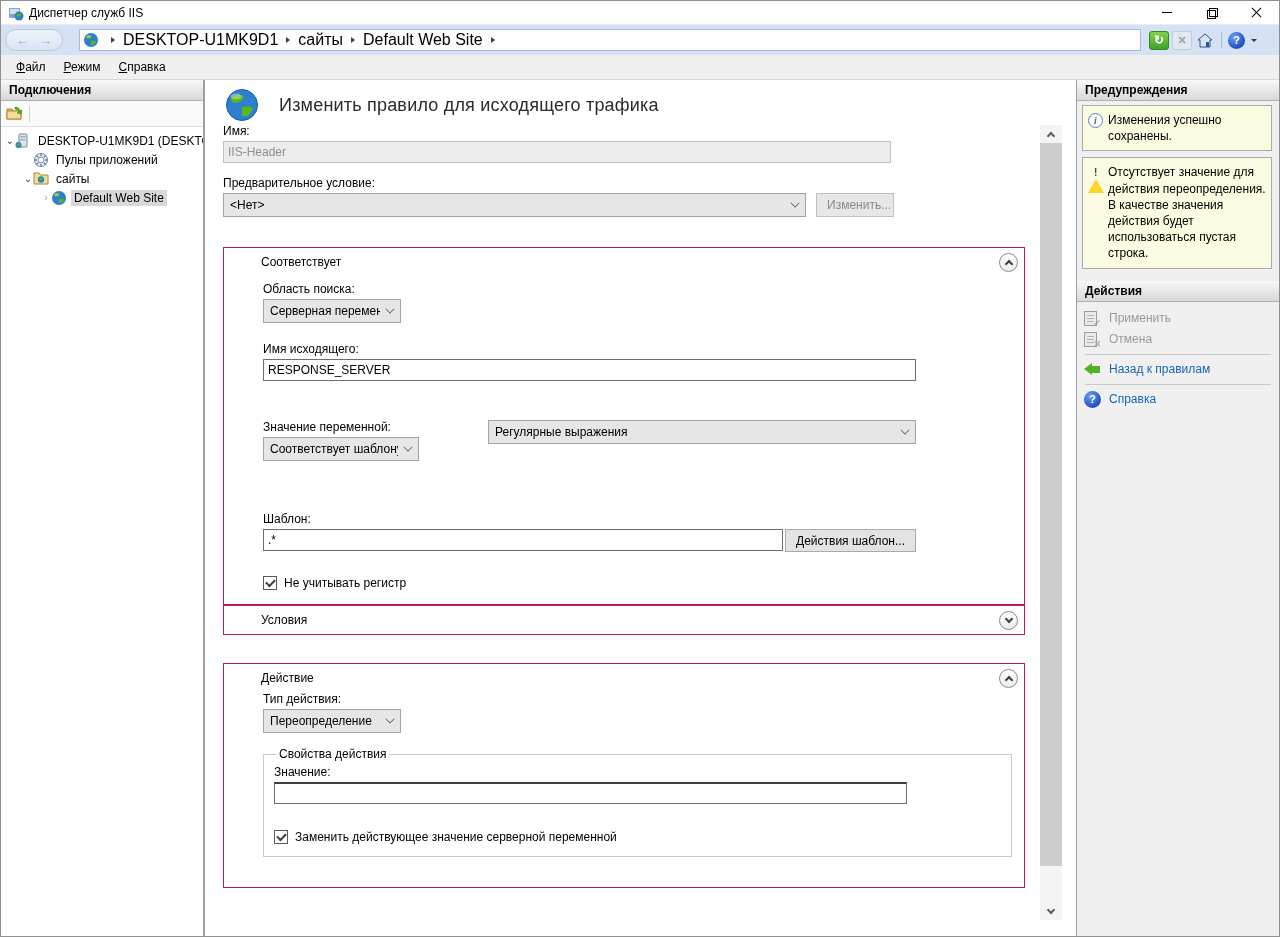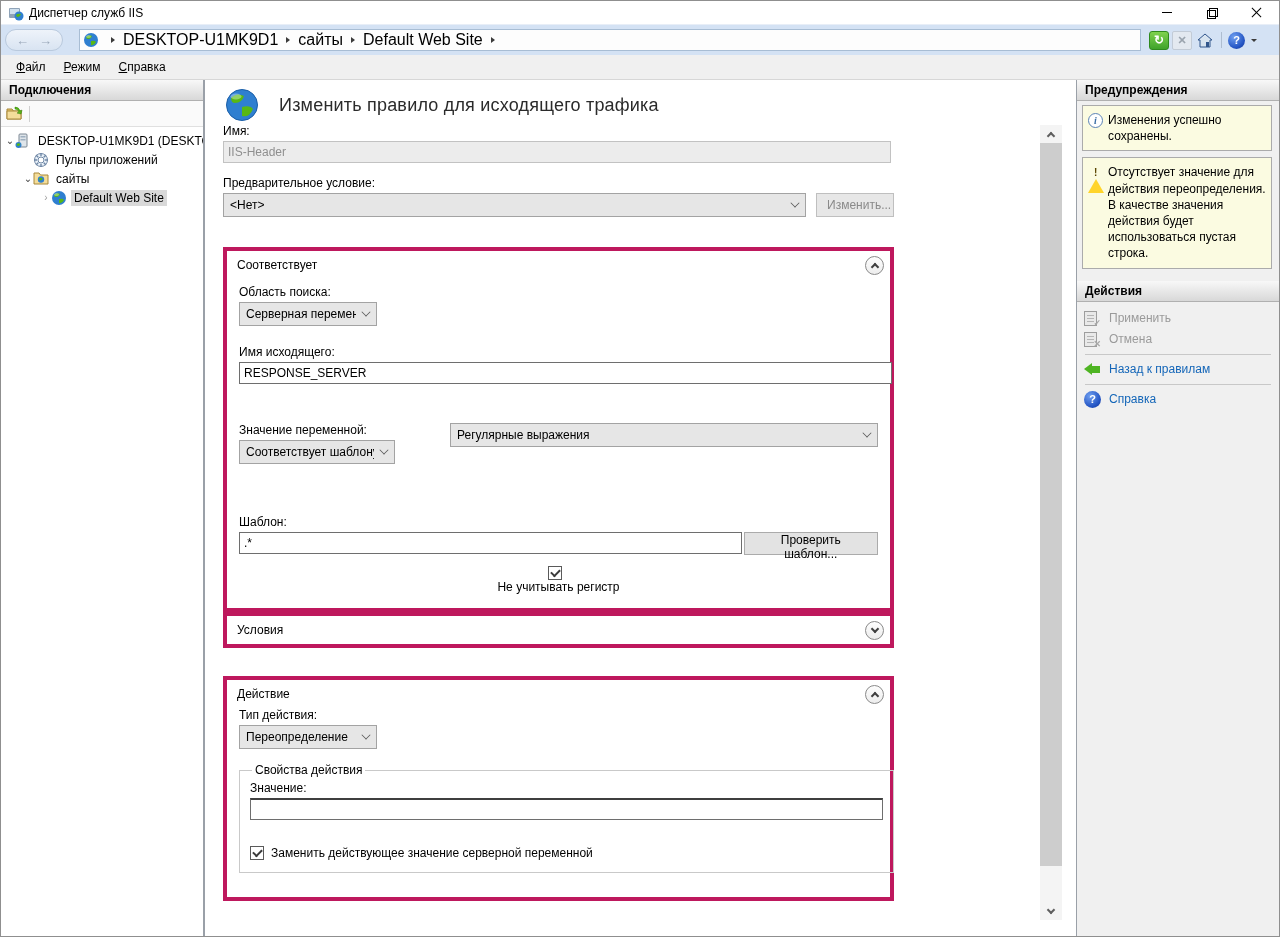--- a/index.html
+++ b/index.html
@@ -70,34 +70,34 @@
   .tree-label { padding:1px 3px; }
   .tree-label.sel { background:#d9d9d9; }
   .ind0 { padding-left:4px; } .ind1 { padding-left:22px;align-items:center; } .ind2 { padding-left:40px; }
 
   
   .center { flex:1; background:#fff; position:relative; overflow:hidden; }
   .page-hdr { display:flex; align-items:flex-start; padding:8px 0 0 20px; }
   .page-hdr .globe32 { width:34px; height:34px; margin-right:20px; }
   .page-title { font-size:18px; color:#2b2b2b; padding-top:7px; letter-spacing:0.2px; }
 
-  .form { width:671px; margin-left:18px; }
+  .form { width:802px; margin-left:18px; }
   .lbl { display:block; margin-bottom:3px; }
 
   .txt { font-family:"Liberation Sans", sans-serif; font-size:12px; height:22px; border:1px solid #6e6e6e; background:#fff; padding:0 4px; }
   .txt.dis { background:#ececec; border:1px solid #c2c2c2; color:#8f8f8f; }
 
   .combo { height:24px; background:#e6e6e6; border:1px solid #a3a3a3; display:flex; align-items:center; padding:0 6px; position:relative; cursor:default; }
   .combo .cval { flex:1; overflow:hidden; white-space:nowrap; }
   .combo .cchev { width:8px; height:8px; border-left:1px solid #555; border-bottom:1px solid #555; transform:rotate(-45deg) scale(.8); margin-left:6px; margin-top:-4px; }
 
   .btn { height:24px; background:#e3e3e3; border:1px solid #ababab; font-family:"Liberation Sans",sans-serif; font-size:12px; padding:0 10px; cursor:default; }
   .btn.dis { color:#8a8a8a; border-color:#bfbfbf; background:#e7e7e7; }
 
-  .section { border:4px solid #be185d; background:#fff; }
+  .section { border:1px solid #be185d; background:#fff;padding-left:27px; }
   .sec-hdr { height:28px; display:flex; align-items:center; padding:0 6px 0 10px; }
   .sec-title { flex:1; }
   .sec-toggle { width:19px; height:19px; border-radius:50%; border:1px solid #8a8a8a; background:linear-gradient(#fdfdfd,#ededed); display:flex; align-items:center; justify-content:center; }
   .chev-up { width:6px; height:6px; border-left:2px solid #3f3f3f; border-top:2px solid #3f3f3f; transform:rotate(45deg); margin-top:3px; }
   .chev-dn { width:6px; height:6px; border-left:2px solid #3f3f3f; border-top:2px solid #3f3f3f; transform:rotate(225deg); margin-top:-3px; }
   .sec-body { padding:6px 12px 14px 12px; }
 
   .checkline { display:flex; align-items:center; }
   .cb { width:14px; height:14px; border:1px solid #5a5a5a; background:#fff; position:relative; margin-right:7px; flex:0 0 14px; }
   .cb.checked::after { content:""; position:absolute; left:2px; top:2px; width:7px; height:4px; border-left:2px solid #3b3b3b; border-bottom:2px solid #3b3b3b; transform:rotate(-45deg); }
@@ -329,24 +329,24 @@
               <div class="combo" style="width:428px;">
                 <span class="cval">Регулярные выражения</span>
                 <span class="cchev"></span>
               </div>
             </div>
           </div>
 
           <label class="lbl" style="margin-top:51px;">Шаблон:</label>
           <div style="display:flex; gap:2px; align-items:flex-start;">
             <input class="txt" style="width: 520px;" value=".*">
-            <button class="btn" style="height:23px;">Проверить шаблон...</button>
+            <button class="btn" style="height:23px;">Действия шаблон...</button>
           </div>
 
-          <div class="checkline" style="margin-top:11px;flex-direction:column;">
+          <div class="checkline" style="margin-top:24px;">
             <span class="cb checked"></span>
             <span>Не учитывать регистр</span>
           </div>
         </div>
       </div>
 
       
       <div class="section" style="">
         <div class="sec-hdr">
           <span class="sec-title">Условия</span>

